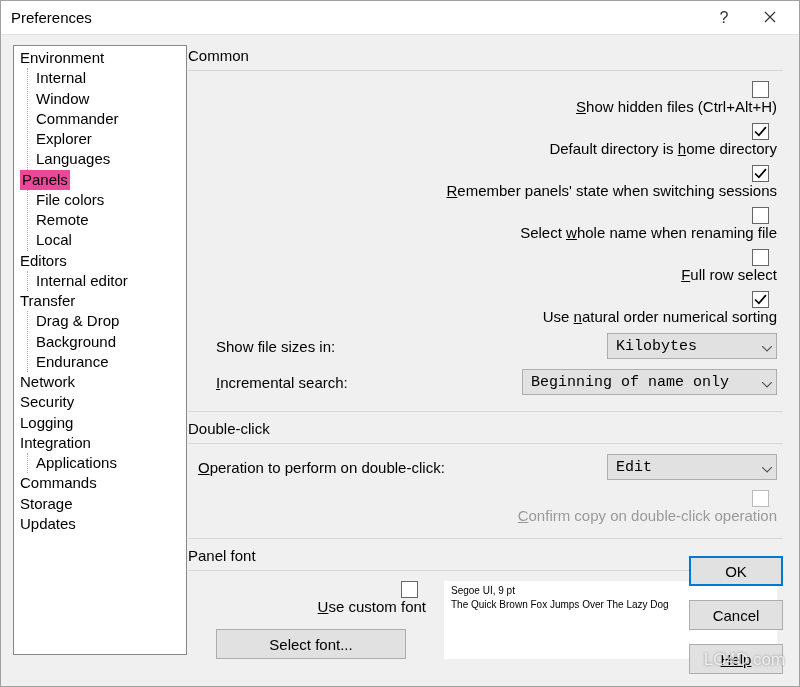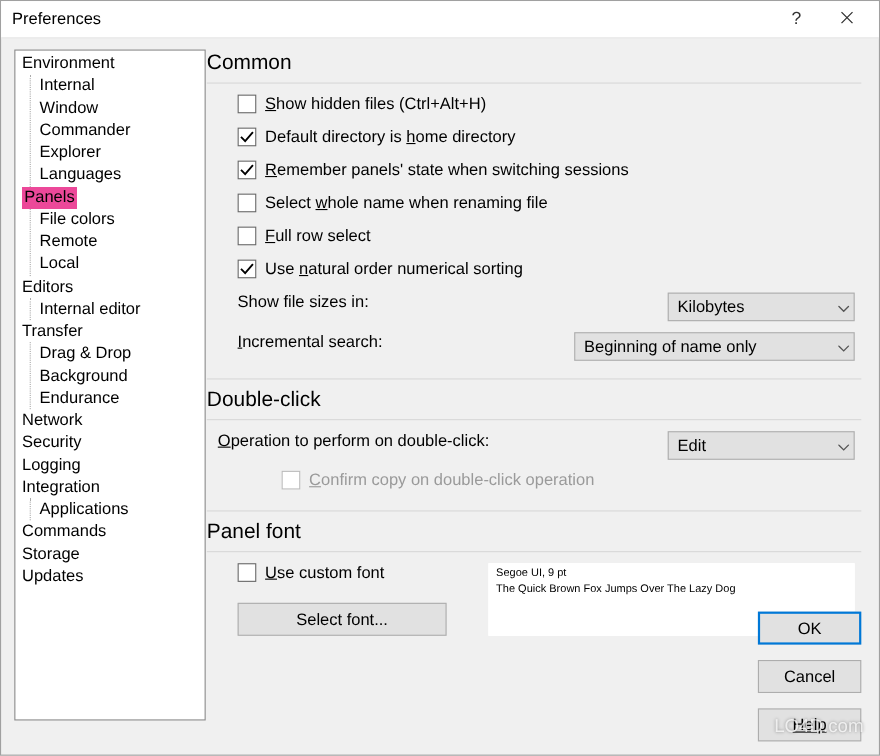--- a/index.html
+++ b/index.html
@@ -72,68 +72,69 @@
   }
   .main {
     flex: 1;
     padding-right: 4px;
     position: relative;
   }
   .group {
     margin-bottom: 8px;
   }
   .group-label {
-    font-size: 19px;
+    font-size: 15px;
     margin-bottom: 6px;
     margin-top: 2px;
   }
   .group-body {
     border-top: 1px solid #d8d8d8;
     border-bottom: 1px solid #d8d8d8;
     padding: 10px 6px 14px 28px;
   }
   .row {
     display: flex;
-    align-items: flex-start;
+    align-items: flex-end;
     margin-bottom: 8px;
     min-height: 22px;
+    flex-direction: column;
   }
   .chk {
     width: 17px; height: 17px;
     border: 1px solid #666;
     background: #fff;
     margin-right: 8px;
     display: inline-flex;
     align-items: center;
     justify-content: center;
     flex-shrink: 0;
   }
   .chk.disabled { border-color: #bbb; }
   .chk svg { width: 13px; height: 13px; display: none; }
   .chk.checked svg { display: block; }
   .lbl u { text-decoration: underline; }
   .lbl.disabled { color: #9a9a9a; }
   .field-row {
     display: flex;
-    align-items: flex-start;
+    align-items: center;
     margin-bottom: 10px;
   }
   .field-row .lbl { flex: 0 0 260px; }
   .combo {
     flex: 0 0 255px;
     margin-left: auto;
     height: 26px;
     background: #e1e1e1;
     border: 1px solid #adadad;
     display: flex;
     align-items: center;
     padding: 0 4px 0 8px;
     font-size: 15px;
   }
-  .combo .sel { flex: 1; }
+  .combo .sel { flex: 1; font-family: Liberation Mono, monospace; }
   .combo .caret svg { width: 10px; height: 6px; }
   .panelfont-body {
     padding: 10px 6px 4px 28px;
     border-top: 1px solid #d8d8d8;
   }
   .pf-row { display: flex; gap: 18px; }
   .pf-left { width: 210px; }
   .btn {
     height: 30px;
     padding: 0 18px;

